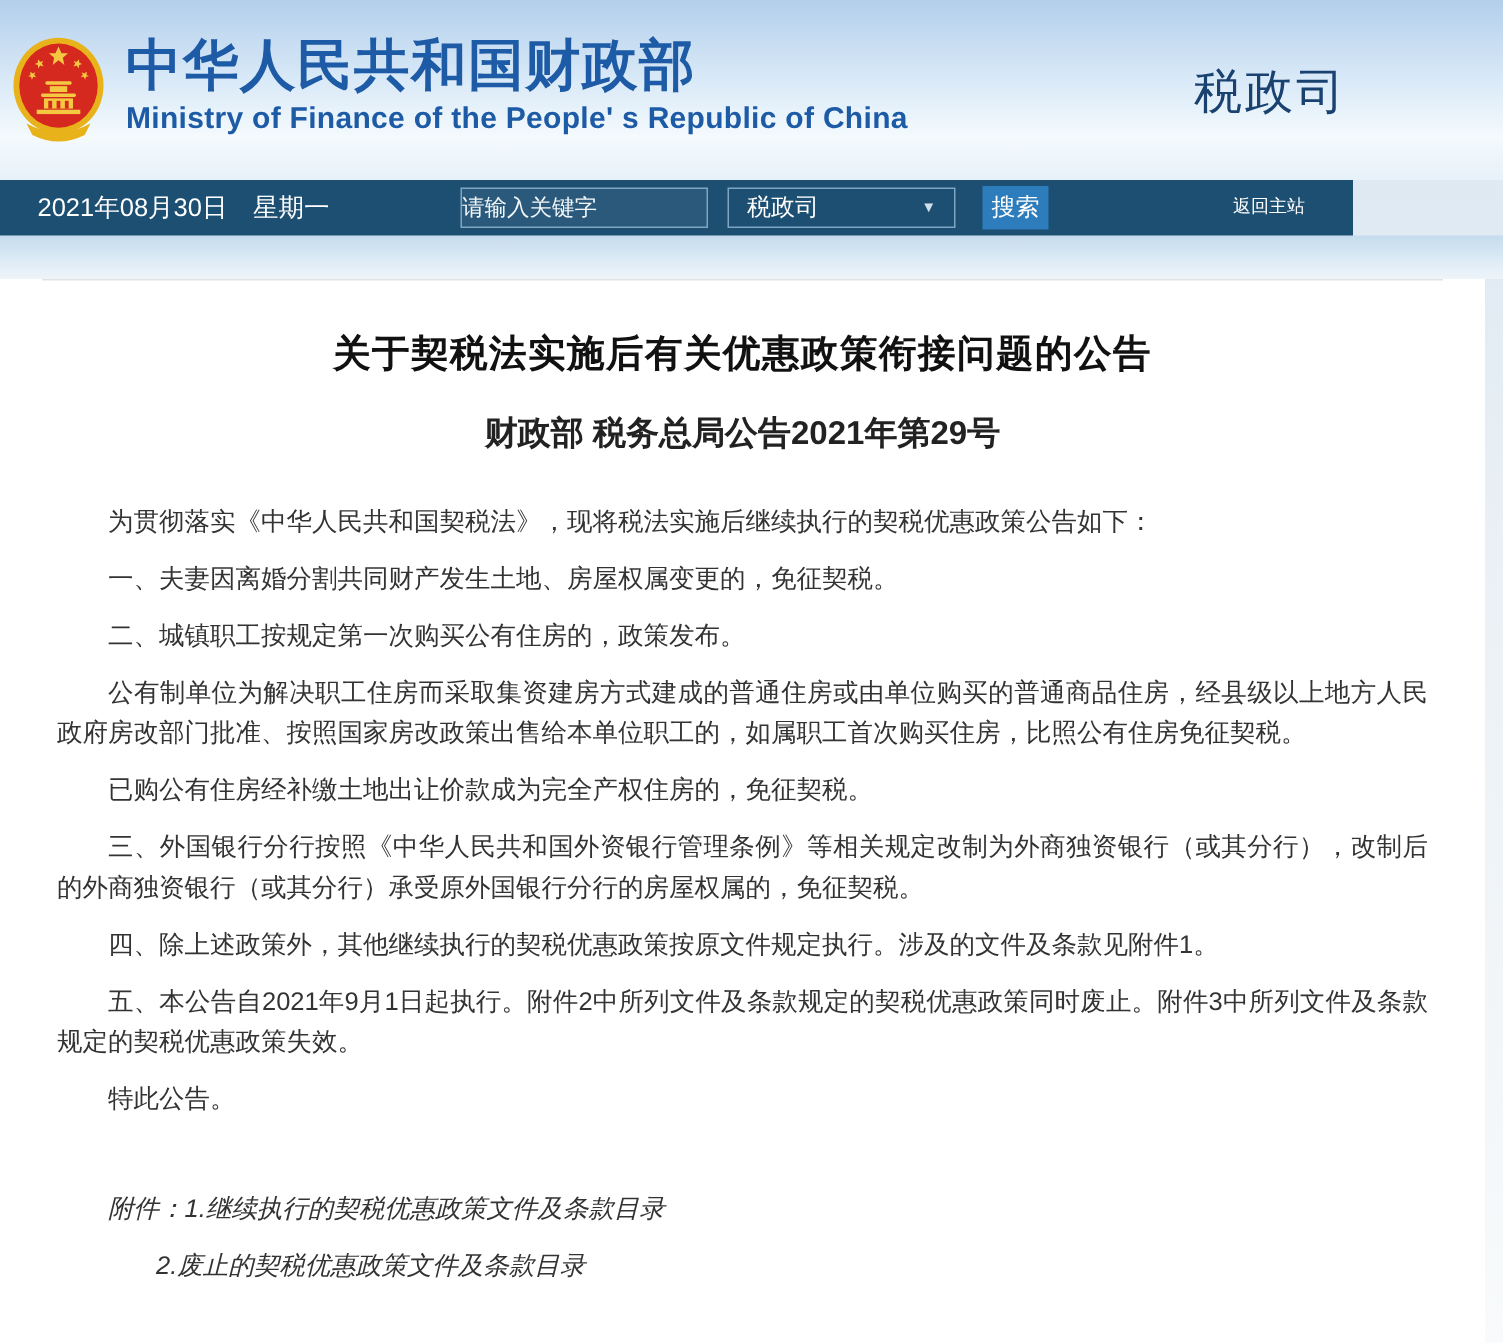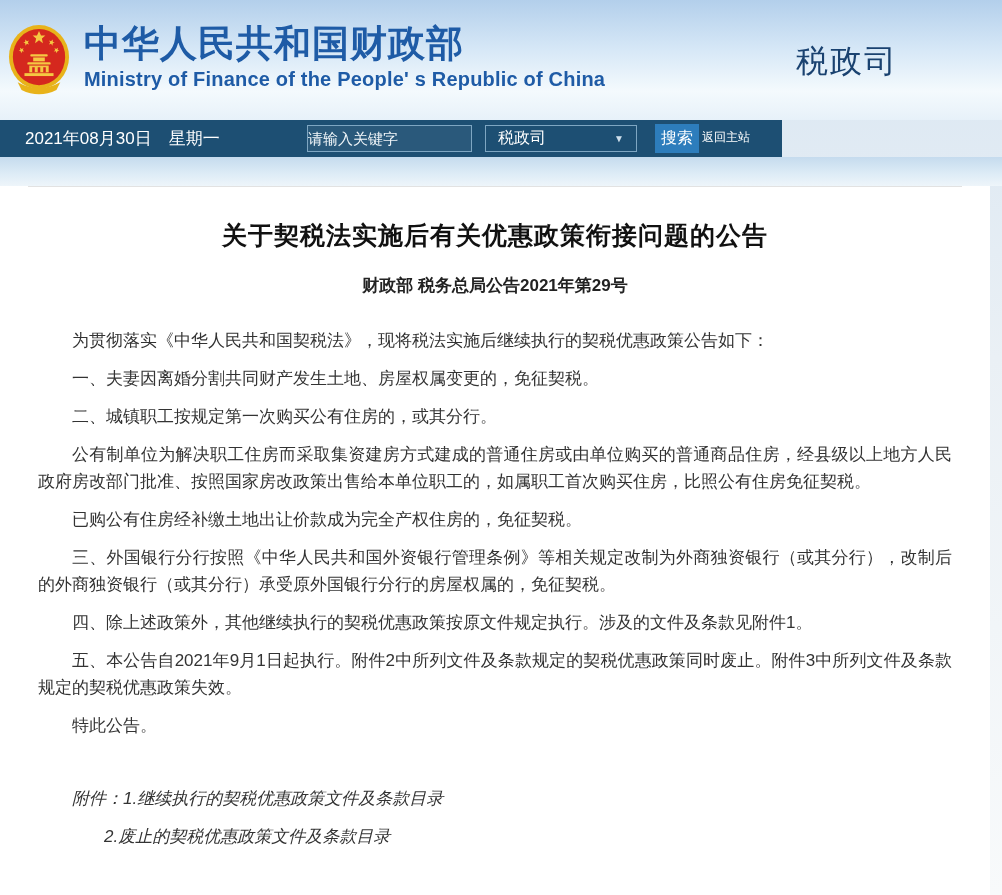--- a/index.html
+++ b/index.html
@@ -27,21 +27,21 @@
     margin-top: 4px; letter-spacing: 0.2px;
   }
   .department {
     position: absolute; right: 104px; top: 40px;
     font-size: 32px; color: #1a4270; letter-spacing: 2px;
   }
 
   
   .navbar {
     position: relative;
-    width: 782px; height: 37px; background: #1d4f73;
+    width: 902px; height: 37px; background: #1d4f73;
     display: flex; align-items: center;
   }
   .nav-date { color: #ffffff; font-size: 17px; margin-left: 25px; white-space: pre; }
   .search-input {
     position: absolute; left: 307px; top: 5px;
     width: 165px; height: 27px;
     background: rgba(255,255,255,0.06);
     border: 1px solid #7ea6c2; color: #ffffff;
     font-size: 15px; padding: 0 0; outline: none;
     font-family: Liberation Sans, sans-serif;
@@ -78,21 +78,21 @@
   .breadcrumb { padding: 14px 28px 11px 28px; font-size: 15px; color: #4a4a4a; }
   .breadcrumb a { color: #4a4a4a; text-decoration: none; cursor: pointer; }
   .divider { border: none; border-top: 1px solid #e2e2e2; margin: 0 28px; }
 
   .article { padding: 0 38px; }
   .doc-title {
     text-align: center; font-size: 25px; font-weight: bold; color: #111111;
     margin: 32px 0 22px 0; letter-spacing: 1px;
   }
   .doc-number {
-    text-align: center; font-size: 17px; font-weight: bold; color: #222222;
+    text-align: center; font-size: 22px; font-weight: bold; color: #222222;
     margin-bottom: 30px;
   }
   .para {
     font-size: 17px; color: #333333; line-height: 27px;
     text-indent: 2em; margin-bottom: 11px; text-align: justify;
   }
   .attachments { margin-top: 46px; font-style: italic; }
   .attach-line { font-size: 17px; color: #333333; line-height: 27px; margin-bottom: 11px; }
   .attach-line.first { text-indent: 2em; }
   .attach-line.second { margin-left: 66px; }
@@ -161,21 +161,21 @@
 
   <main class="content">
     <hr class="divider">
 
     <article class="article">
       <h1 class="doc-title">关于契税法实施后有关优惠政策衔接问题的公告</h1>
       <div class="doc-number">财政部 税务总局公告2021年第29号</div>
 
       <p class="para">为贯彻落实《中华人民共和国契税法》，现将税法实施后继续执行的契税优惠政策公告如下：</p>
       <p class="para">一、夫妻因离婚分割共同财产发生土地、房屋权属变更的，免征契税。</p>
-      <p class="para">二、城镇职工按规定第一次购买公有住房的，或其分行。</p>
+      <p class="para">二、城镇职工按规定第一次购买公有住房的，政策发布。</p>
       <p class="para">公有制单位为解决职工住房而采取集资建房方式建成的普通住房或由单位购买的普通商品住房，经县级以上地方人民政府房改部门批准、按照国家房改政策出售给本单位职工的，如属职工首次购买住房，比照公有住房免征契税。</p>
       <p class="para">已购公有住房经补缴土地出让价款成为完全产权住房的，免征契税。</p>
       <p class="para">三、外国银行分行按照《中华人民共和国外资银行管理条例》等相关规定改制为外商独资银行（或其分行），改制后的外商独资银行（或其分行）承受原外国银行分行的房屋权属的，免征契税。</p>
       <p class="para">四、除上述政策外，其他继续执行的契税优惠政策按原文件规定执行。涉及的文件及条款见附件1。</p>
       <p class="para">五、本公告自2021年9月1日起执行。附件2中所列文件及条款规定的契税优惠政策同时废止。附件3中所列文件及条款规定的契税优惠政策失效。</p>
       <p class="para">特此公告。</p>
 
       <div class="attachments">
         <p class="attach-line first"><span>附件：</span><span>1.继续执行的契税优惠政策文件及条款目录</span></p>
         <p class="attach-line second">2.废止的契税优惠政策文件及条款目录</p>

